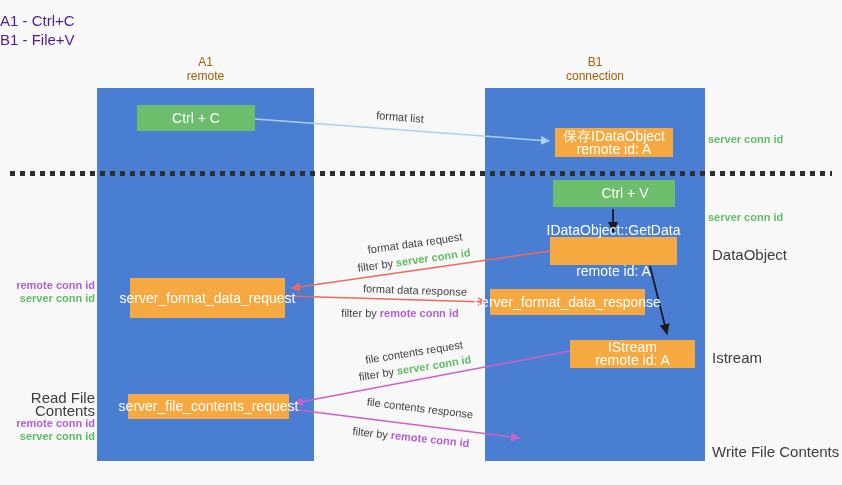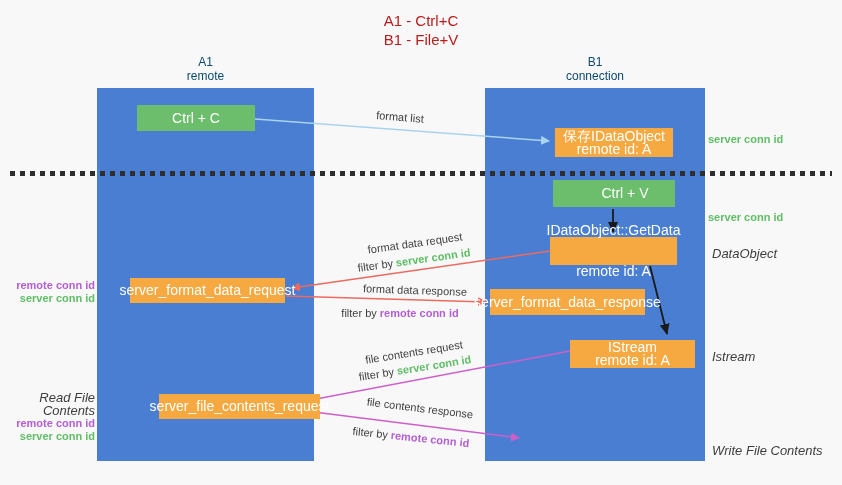--- a/index.html
+++ b/index.html
@@ -1,38 +1,38 @@
 <!DOCTYPE html>
 <html><head>
 <meta charset="utf-8">
 <style>
   html,body{margin:0;padding:0;background:#f8f8f9;}
   .canvas{position:relative;width:842px;height:485px;background:#f8f8f9;overflow:hidden;
           font-family:"Liberation Sans", sans-serif;}
-  .title{position:absolute;left:0;top:11px;width:842px;text-align:center;
-         font-size:15px;line-height:19px;color:#b91c1c;}
+  .title{position:absolute;left:0;top:11px;width:842px;text-align:left;
+         font-size:15px;line-height:19px;color:#4c1d95;}
   .lane{position:absolute;background:#4a7ed3;}
   .lane-a{left:97px;top:88px;width:217px;height:373px;}
   .lane-b{left:485px;top:88px;width:220px;height:373px;}
-  .lane-header{position:absolute;text-align:center;font-size:12px;line-height:14px;color:#0c4a6e;}
+  .lane-header{position:absolute;text-align:center;font-size:12px;line-height:14px;color:#a16207;}
   .lane-header-a{left:97px;top:55px;width:217px;}
   .lane-header-b{left:485px;top:55px;width:220px;}
   .dotted{position:absolute;left:10px;top:171px;width:822px;height:5px;
           background:repeating-linear-gradient(90deg,#2e2e2e 0 5px,transparent 5px 10px);}
   .node{position:absolute;display:flex;flex-direction:column;align-items:center;justify-content:center;
         color:#fff;font-size:14px;line-height:13px;text-align:center;}
   .green{background:#6cbe6d;}
   .orange{background:#f7a941;}
   .arrows{position:absolute;left:0;top:0;pointer-events:none;}
   .edge-label{position:absolute;font-size:11px;color:#3f3f3f;white-space:nowrap;
               transform-origin:center;}
   .ann{position:absolute;font-size:11px;white-space:nowrap;}
   .ann-green{color:#5fbe66;font-weight:bold;}
   .ann-purple{color:#b45fd2;font-weight:bold;}
-  .ann-dark{color:#3d3d3d;font-size:13px;font-style:italic;}
+  .ann-dark{color:#3d3d3d;font-size:15px;}
   .left-group{position:absolute;left:0;width:95px;text-align:right;font-size:11px;line-height:13px;}
   .key-green{color:#5fbe66;font-weight:bold;margin-left:3px;}
   .key-purple{color:#b45fd2;font-weight:bold;margin-left:3px;}
 </style>
 </head>
 <body>
 
 <div class="canvas">
 
   <div class="title">
@@ -89,34 +89,34 @@
 
   <div class="node green" style="left:553px;top:180px;width:100px;height:27px;padding-left:22px;">
     <span>Ctrl + V</span>
   </div>
 
   <div class="node orange" style="left:550px;top:237px;width:127px;height:28px;gap:28px;">
     <span>IDataObject::GetData</span>
     <span>remote id: A</span>
   </div>
 
-  <div class="node orange" style="left:130px;top:278px;width:155px;height:25px;">
+  <div class="node orange" style="left:130px;top:278px;width:155px;height:40px;">
     <span>server_format_data_request</span>
   </div>
 
   <div class="node orange" style="left:490px;top:289px;width:155px;height:26px;">
     <span>server_format_data_response</span>
   </div>
 
   <div class="node orange" style="left:570px;top:340px;width:125px;height:28px;">
     <span>IStream</span>
     <span>remote id: A</span>
   </div>
 
-  <div class="node orange" style="left:128px;top:394px;width:161px;height:25px;margin-left:31px;">
+  <div class="node orange" style="left:128px;top:394px;width:161px;height:25px;">
     <span>server_file_contents_request</span>
   </div>
 
 
   <div class="edge-label" style="left:400px;top:117px;transform:translate(-50%,-50%) rotate(4.5deg);">format list</div>
 
   <div class="edge-label" style="left:415px;top:243px;transform:translate(-50%,-50%) rotate(-8deg);">format data request</div>
   <div class="edge-label" style="left:414px;top:260px;transform:translate(-50%,-50%) rotate(-8deg);">
     <span>filter by</span><span class="key-green">server conn id</span>
   </div>

